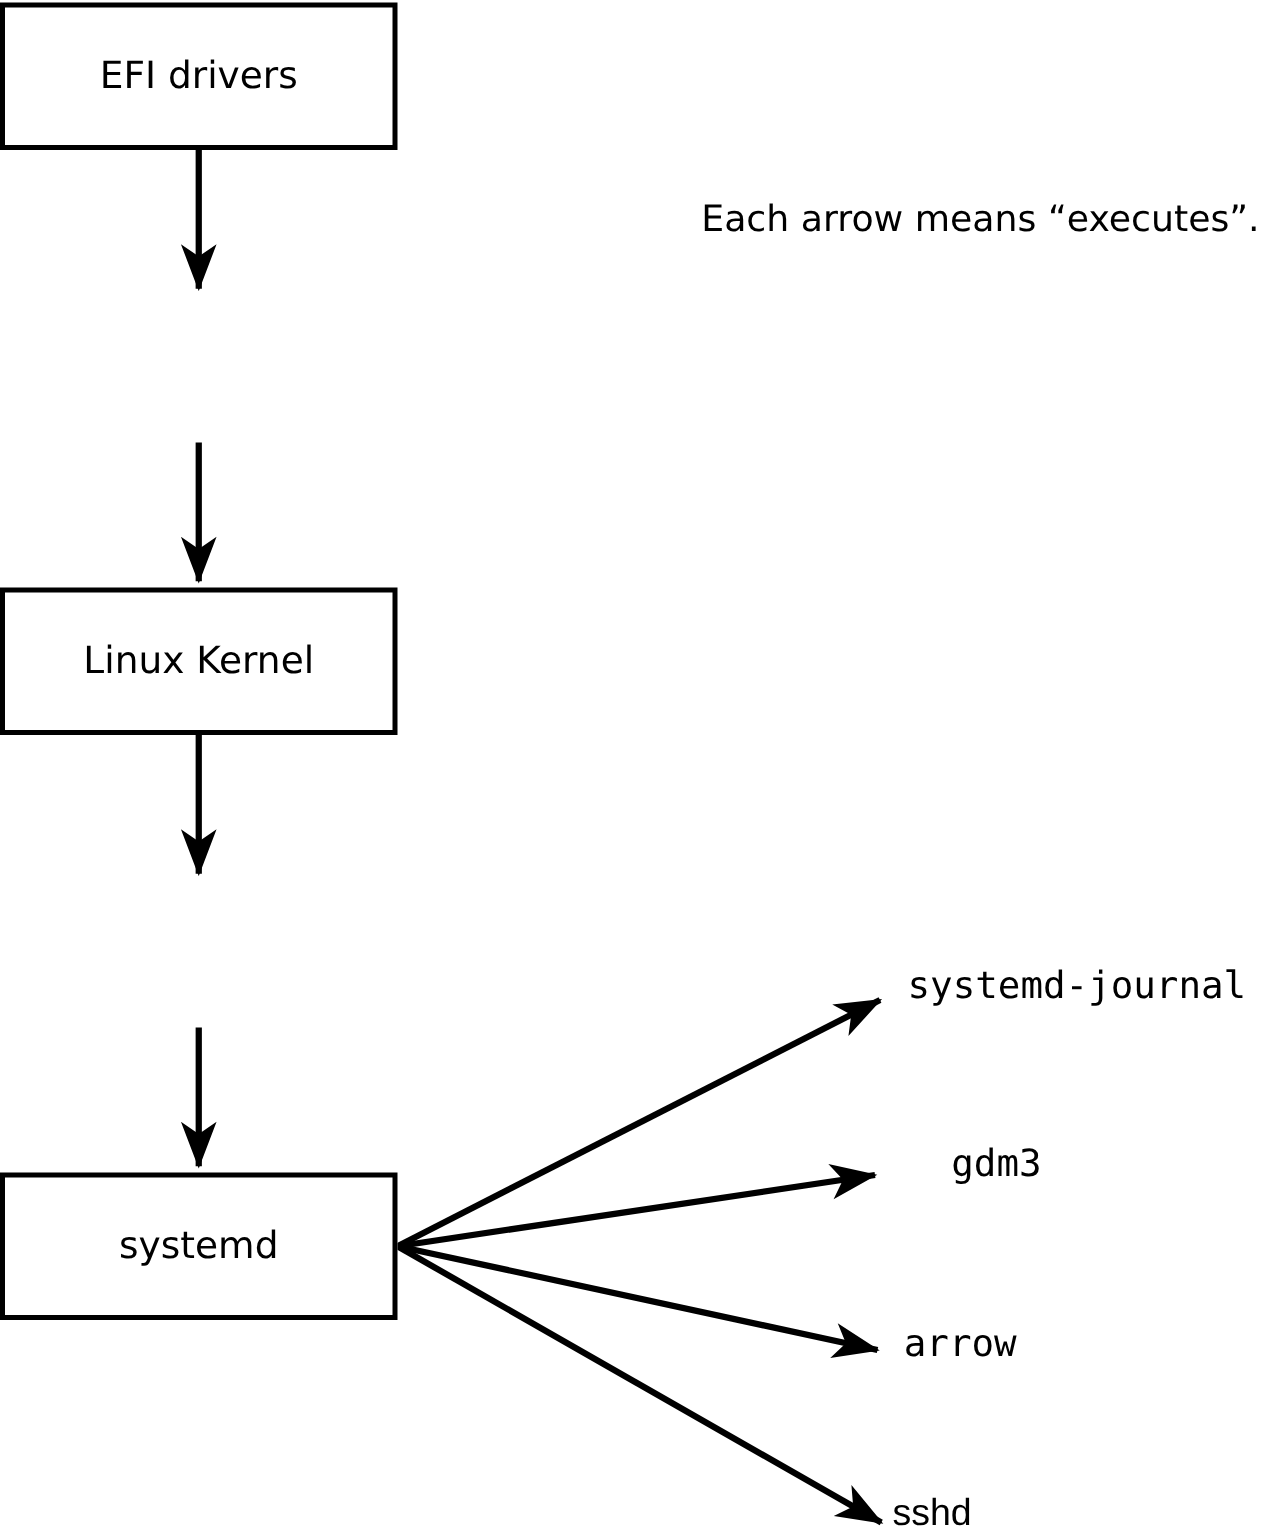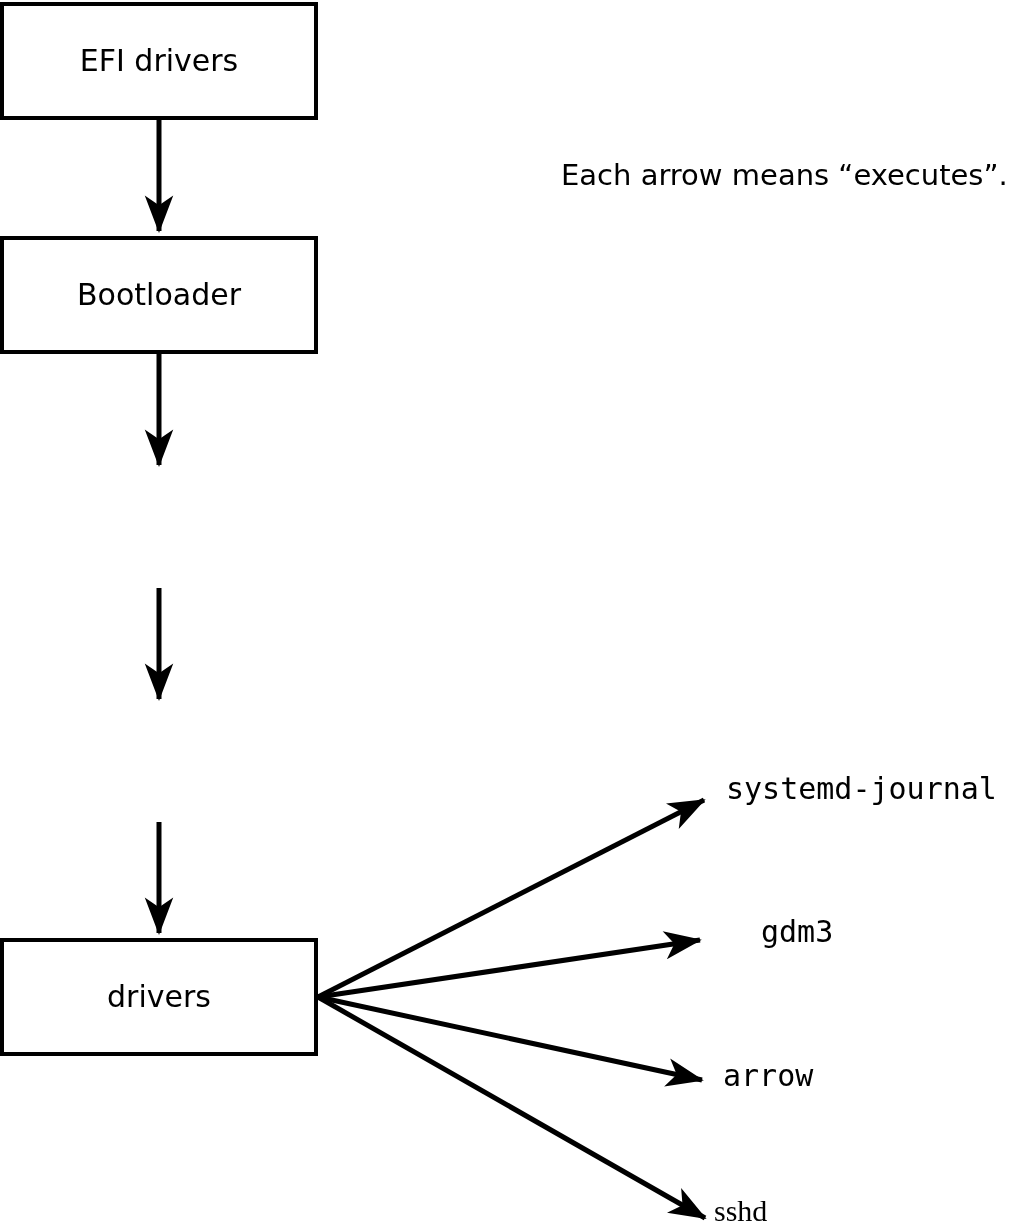--- a/index.html
+++ b/index.html
@@ -59,21 +59,21 @@
   .proc {
     position: absolute;
     font-size: 30px;
     line-height: 1;
     white-space: nowrap;
   }
   .proc.mono {
     font-family: "DejaVu Sans Mono", monospace;
   }
   .proc.sans {
-    font-family: Liberation Serif, serif;
+    font-family: Liberation Sans, sans-serif;
   }
 </style>
 </head>
 <body>
 
 <div class="canvas">
 
   <svg class="arrow-layer" viewBox="0 0 1023 1230" xmlns="http://www.w3.org/2000/svg">
     <defs>
       <marker id="ah" viewBox="0 0 10 8" refX="9.5" refY="4" markerWidth="38" markerHeight="30" orient="auto" markerUnits="userSpaceOnUse">
@@ -88,25 +88,25 @@
 
     <line x1="318" y1="997" x2="704" y2="800" marker-end="url(#ah)"></line>
     <line x1="318" y1="997" x2="700" y2="940" marker-end="url(#ah)"></line>
     <line x1="318" y1="997" x2="702" y2="1080" marker-end="url(#ah)"></line>
     <line x1="318" y1="997" x2="705" y2="1218" marker-end="url(#ah)"></line>
   </svg>
 
   <div class="box" style="top:2px">
     <span class="box-label">EFI drivers</span>
   </div>
-  <div class="box" style="top:236px">
-    <span class="box-label">Bootloader</span>
+  <div class="box" style="top:470px">
+    <span class="box-label">Linux Kernel</span>
   </div>
   <div class="box" style="top:938px">
-    <span class="box-label">drivers</span>
+    <span class="box-label">systemd</span>
   </div>
 
   <div class="note">Each arrow means “executes”.</div>
 
   <div class="proc mono" style="left:726px; top:774px">systemd-journal</div>
   <div class="proc mono" style="left:761px; top:917px">gdm3</div>
   <div class="proc mono" style="left:723px; top:1061px">arrow</div>
   <div class="proc sans" style="left:714px; top:1196px">sshd</div>
 
 </div>

